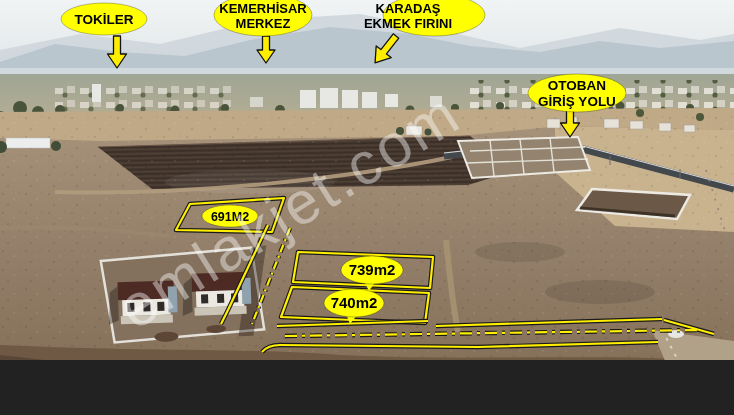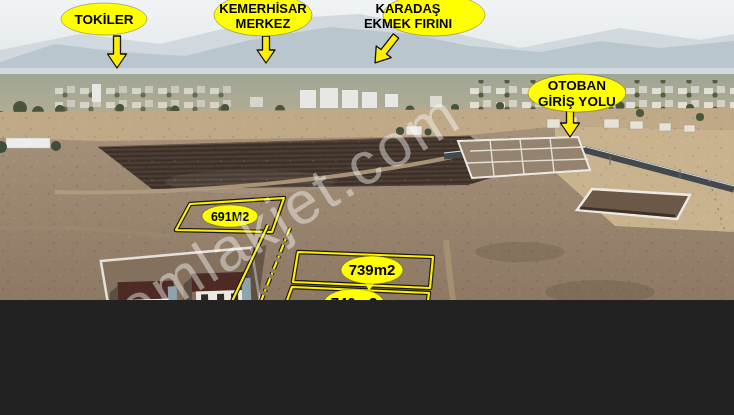--- a/index.html
+++ b/index.html
@@ -1,17 +1,17 @@
 <!DOCTYPE html>
 <html><head>
 <meta charset="utf-8">
 <style>
   html,body{margin:0;padding:0;background:#222;}
   .stage{
-    position:relative;width:734px;height:300px;overflow:hidden;
+    position:relative;width:734px;height:360px;overflow:hidden;
     font-family:"Liberation Sans","DejaVu Sans",sans-serif;
   }
   svg{display:block;}
   svg text{font-family:"Liberation Sans","DejaVu Sans",sans-serif;}
   .balloon-text{font-weight:700;fill:#000;}
   .wm{opacity:.42;}
 </style>
 </head>
 <body>
 

